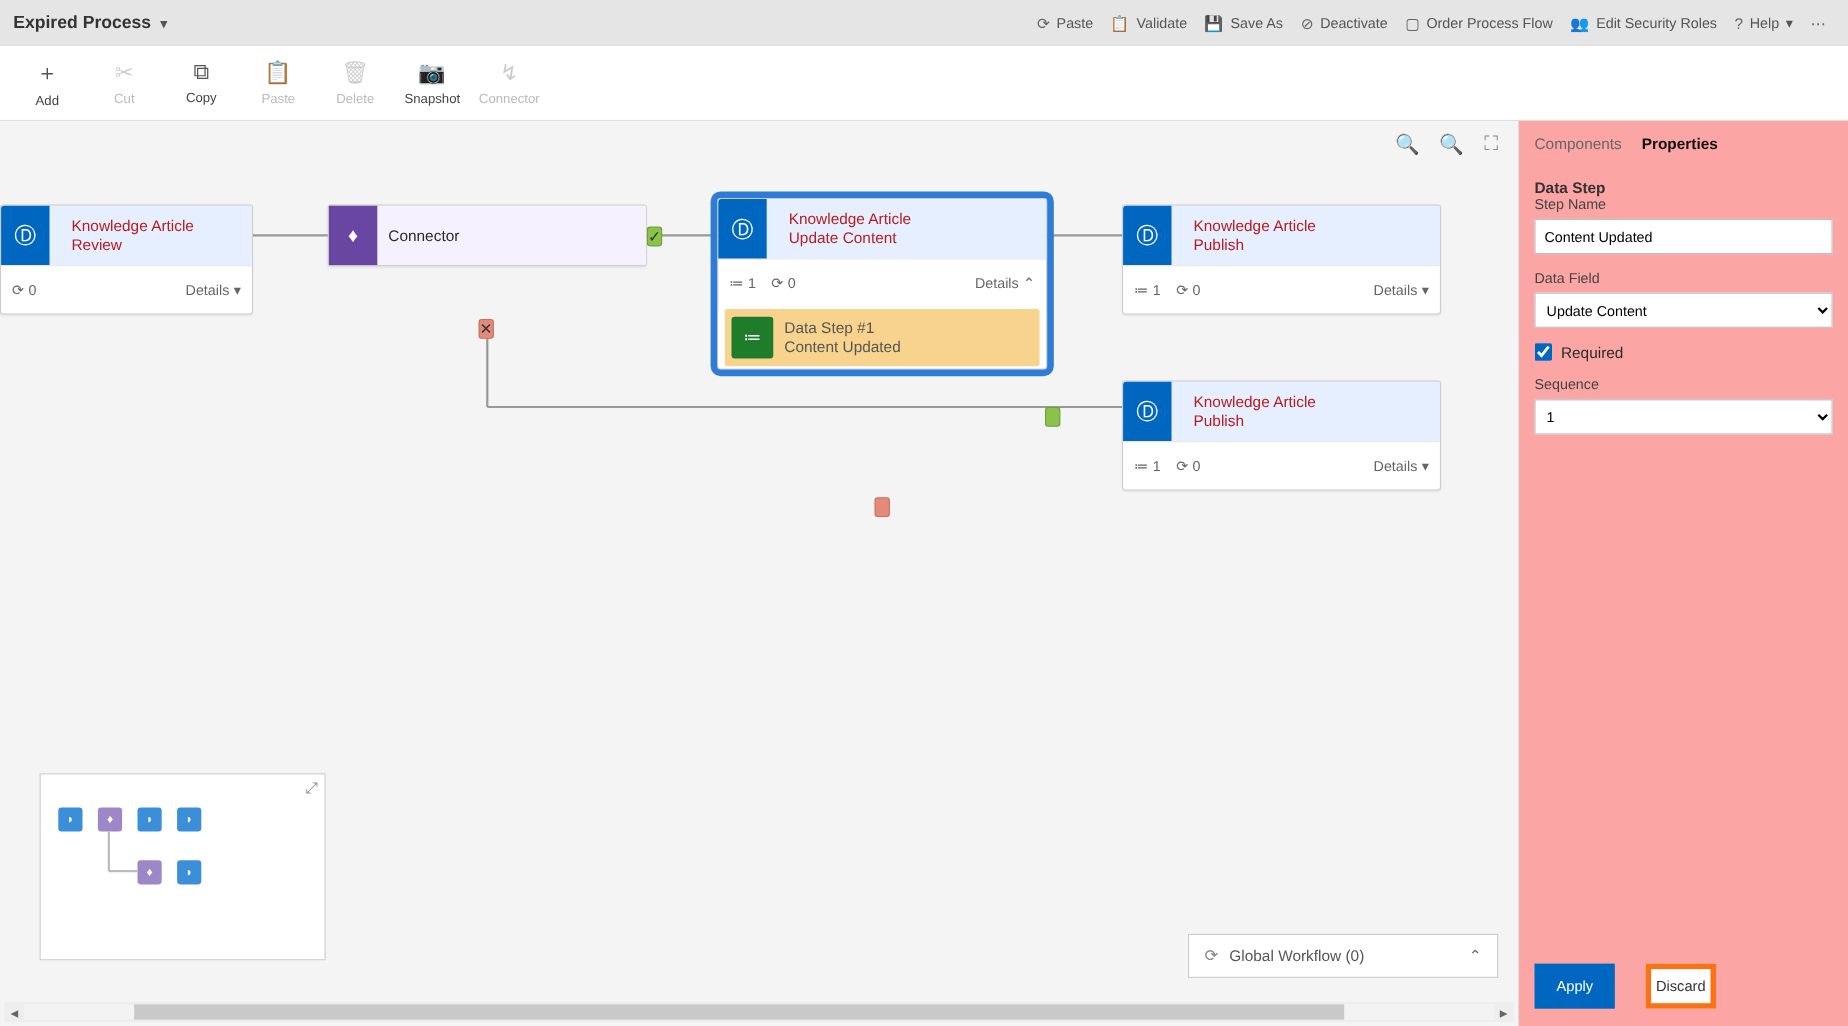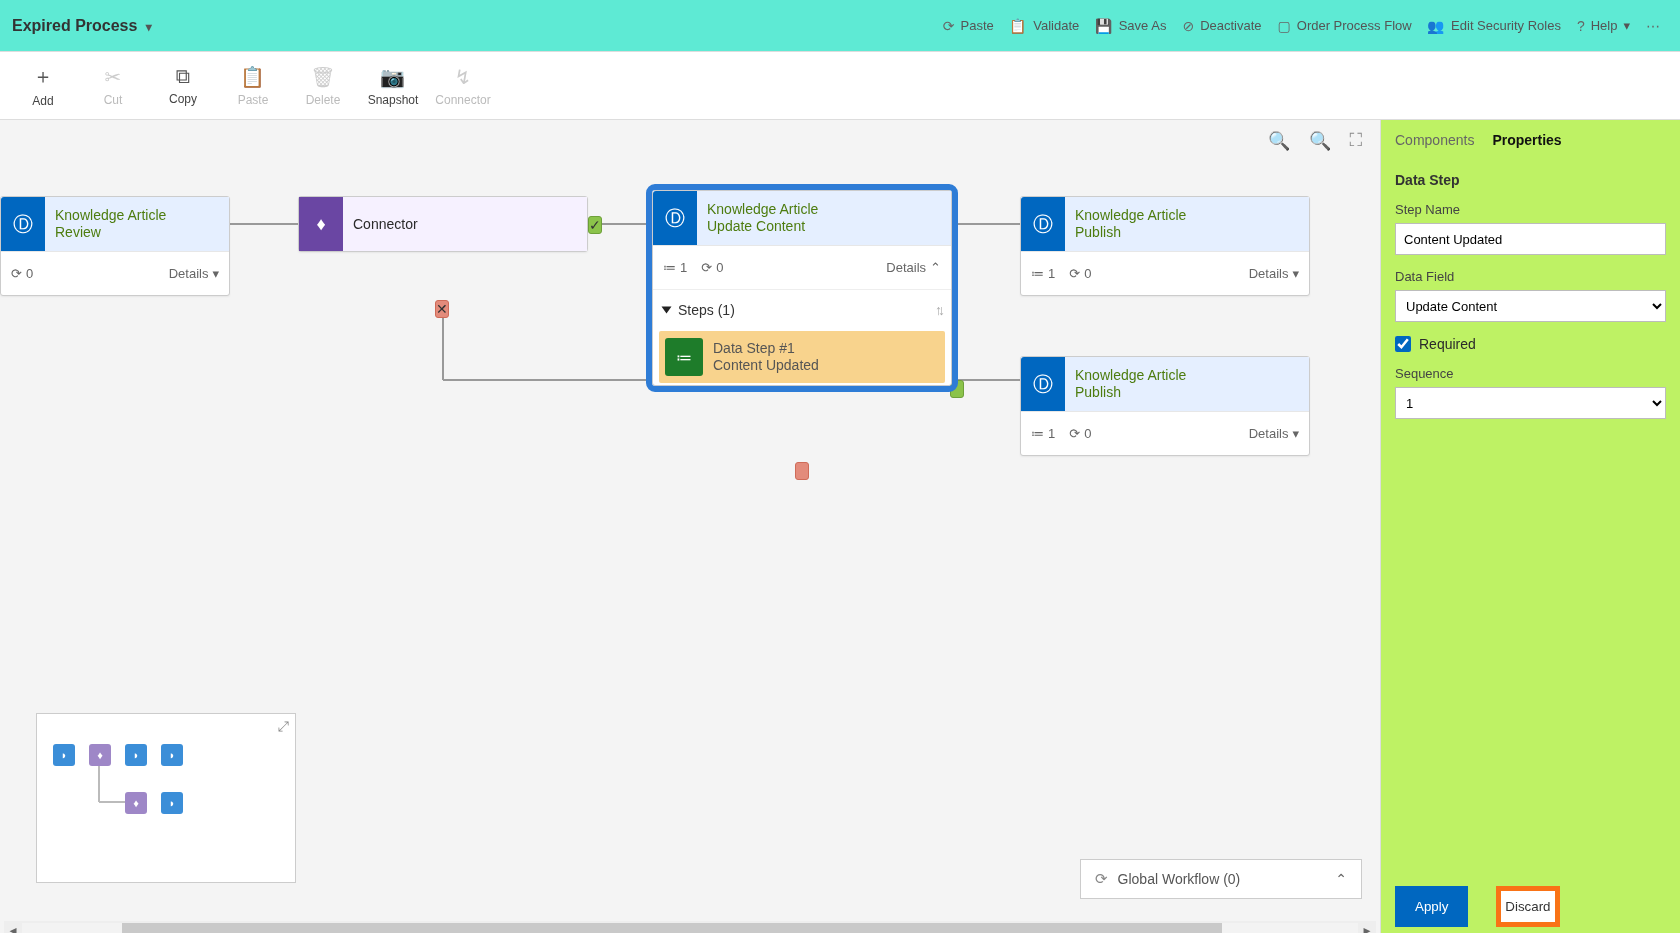--- a/index.html
+++ b/index.html
@@ -1,18 +1,18 @@
 <!DOCTYPE html>
 <html><head>
 <meta charset="utf-8">
 <style>
   *{box-sizing:border-box;margin:0;padding:0;font-family:"Segoe UI",Arial,sans-serif}
   body{background:#fff;color:#333;width:1680px;height:933px;overflow:hidden;font-size:14px}
   
-  .header{display:flex;align-items:center;height:52px;border-bottom:1px solid #ddd;padding:0 12px;background:#5eead4}
+  .header{display:flex;align-items:center;height:42px;border-bottom:1px solid #ddd;padding:0 12px;background:#e5e5e5}
   .title{font-size:16px;font-weight:600;color:#333}
   .title .chev{margin-left:4px;font-size:12px;color:#555}
   .spacer{flex:1}
   .hdr-btn{display:flex;align-items:center;gap:6px;padding:4px 8px;cursor:pointer;color:#555;font-size:13px}
   .hdr-btn .ico{font-size:14px;color:#666}
   
   .ribbon{display:flex;align-items:center;height:68px;border-bottom:1px solid #ddd;padding:0 8px;background:#fff}
   .rib-btn{display:flex;flex-direction:column;align-items:center;justify-content:center;width:70px;height:62px;cursor:pointer;color:#444;font-size:12px}
   .rib-btn .ico{font-size:20px;margin-bottom:4px;color:#555}
   .rib-btn.disabled{color:#bbb}
@@ -21,21 +21,21 @@
   .main{display:flex;height:823px}
   .canvas-wrap{flex:1;position:relative;background:#f4f4f4;overflow:hidden}
   .zoom-ctrls{position:absolute;top:10px;right:18px;display:flex;gap:18px;z-index:5}
   .zoom-ctrls .z{font-size:18px;color:#888;cursor:pointer}
   
   svg.conn{position:absolute;top:0;left:0;width:100%;height:100%;z-index:0;pointer-events:none}
   
   .node{position:absolute;background:#fff;border:1px solid #ccc;border-radius:3px;box-shadow:0 1px 2px rgba(0,0,0,.06);z-index:1}
   .stage-head{display:flex;align-items:center;height:54px;background:#e5efff;}
   .stage-head .ic{background:#0067c0;color:#fff;width:44px;height:54px;display:flex;align-items:center;justify-content:center;font-size:20px;border-top-left-radius:3px}
-  .stage-head .lbl{padding:0 10px;line-height:1.25;color:#4d7c0f}
+  .stage-head .lbl{padding:0 20px;line-height:1.25;color:#b91c1c}
   .cond-head{display:flex;align-items:center;height:54px;background:#f6f1ff}
   .cond-head .ic{background:#6a46a3;color:#fff;width:44px;height:54px;display:flex;align-items:center;justify-content:center;font-size:18px}
   .cond-head .lbl{padding:0 10px;color:#2a2a2a}
   .node-foot{height:44px;border-top:1px solid #e7e7e7;display:flex;align-items:center;padding:0 10px;color:#666}
   .foot-left{display:flex;align-items:center;gap:14px;font-size:13px}
   .foot-left .sm{display:inline-flex;align-items:center;gap:4px}
   .foot-right{margin-left:auto;display:flex;align-items:center;gap:4px;font-size:13px;cursor:pointer}
   .selected{outline:6px solid #2E7CD6;box-shadow:0 0 0 2px #fff inset}
   .expand-body{background:#fff}
   .steps-row{display:flex;align-items:center;height:40px;padding:0 10px;border-top:1px solid #eee}
@@ -57,25 +57,25 @@
   
   .gw-bar{position:absolute;right:18px;bottom:44px;width:282px;height:40px;border:1px solid #ccc;background:#fff;display:flex;align-items:center;padding:0 14px;z-index:5;color:#555}
   .gw-bar .gw-ico{margin-right:10px;font-size:15px;color:#888}
   .gw-bar .chev{margin-left:auto;color:#666}
   
   .hscroll{position:absolute;left:4px;right:4px;bottom:4px;height:18px;background:#eee;display:flex;align-items:center;z-index:5}
   .hscroll .arrow{width:18px;text-align:center;color:#666;cursor:pointer}
   .hscroll .track{flex:1;height:14px;background:#f3f3f3;position:relative}
   .hscroll .thumb{position:absolute;left:100px;top:0;height:14px;width:1100px;background:#c9c9c9}
   
-  .panel{width:300px;border-left:1px solid #ddd;background:#bef264;display:flex;flex-direction:column;padding:12px 14px 0 14px}
+  .panel{width:300px;border-left:1px solid #ddd;background:#fca5a5;display:flex;flex-direction:column;padding:12px 14px 0 14px}
   .tabs{display:flex;gap:18px;margin-bottom:18px}
   .tab{color:#666;padding-bottom:6px;cursor:pointer}
   .tab.active{color:#111;font-weight:600}
-  .p-sec-title{font-weight:600;margin-bottom:14px}
+  .p-sec-title{font-weight:600;}
   .p-label{color:#444;margin-bottom:6px;font-size:13px}
   .p-input{width:100%;height:32px;border:1px solid #bcbcbc;background:#fff;padding:0 8px;margin-bottom:14px;font-size:13px}
   .p-select{width:100%;height:32px;border:1px solid #bcbcbc;background:#fff;padding:0 6px;margin-bottom:14px;font-size:13px}
   .p-check{display:flex;align-items:center;gap:8px;margin-bottom:14px;color:#2a2a2a}
   .p-check input{width:16px;height:16px;accent-color:#0067c0}
   .p-actions{margin-top:auto;display:flex;gap:28px;padding:16px 0}
   .btn-primary{background:#0067c0;color:#fff;border:none;padding:8px 20px;cursor:pointer}
   .btn-secondary{background:#fff;color:#333;border:5px solid #f97316;padding:8px 4px;cursor:pointer}
 </style>
 </head>
@@ -210,25 +210,20 @@
         <div class="foot-left">
           <span class="sm">≔ <span>1</span></span>
           <span class="sm">⟳ <span>0</span></span>
         </div>
         <div class="foot-right">
             <span>Details</span> 
             <span>⌃</span>
           </div>
       </div>
       <div class="expand-body">
-        <div class="steps-row">
-          <span class="tri"></span>
-          <span>Steps (1)</span>
-          <span class="arrows">↑↓</span>
-        </div>
         <div class="data-step">
           <div class="ds-ic">≔</div>
           <div class="ds-txt">
             <div>Data Step #1</div>
             <div>Content Updated</div>
           </div>
         </div>
       </div>
     </div>
     <div class="mini-conn mini-green" style="left:950px;top:260px"></div>

